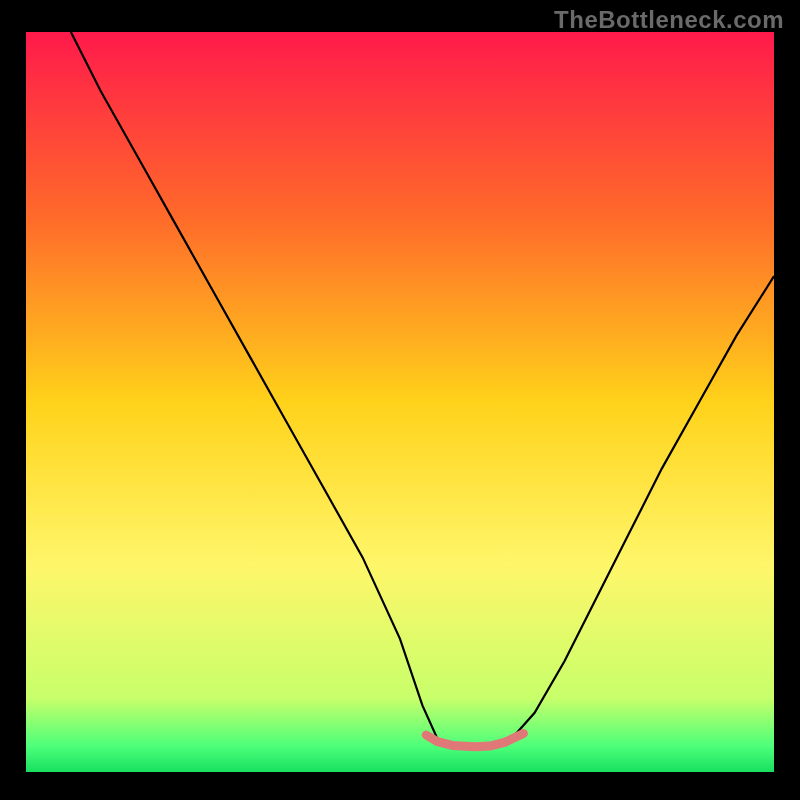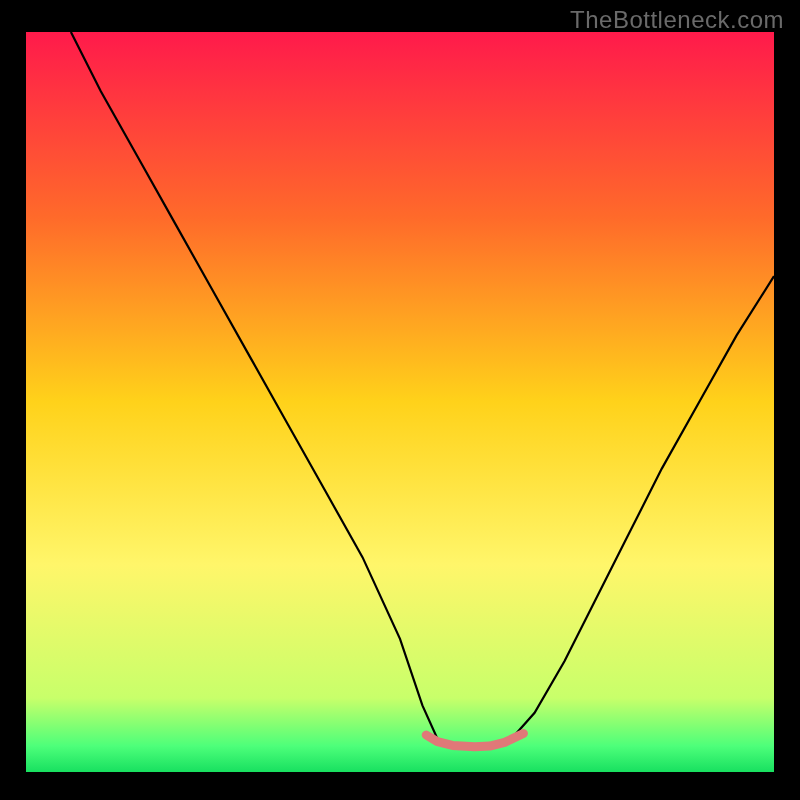--- a/index.html
+++ b/index.html
@@ -15,21 +15,21 @@
     position: relative;
     width: 800px;
     height: 800px;
   }
   .watermark {
     position: absolute;
     top: 6px;
     right: 16px;
     color: #6a6a6a;
     font-size: 24px;
-    font-weight: 400;
+    font-weight: 700;
     letter-spacing: 0.5px;
     user-select: none;
   }
   svg {
     display: block;
   }
 </style>
 </head>
 <body>
 

